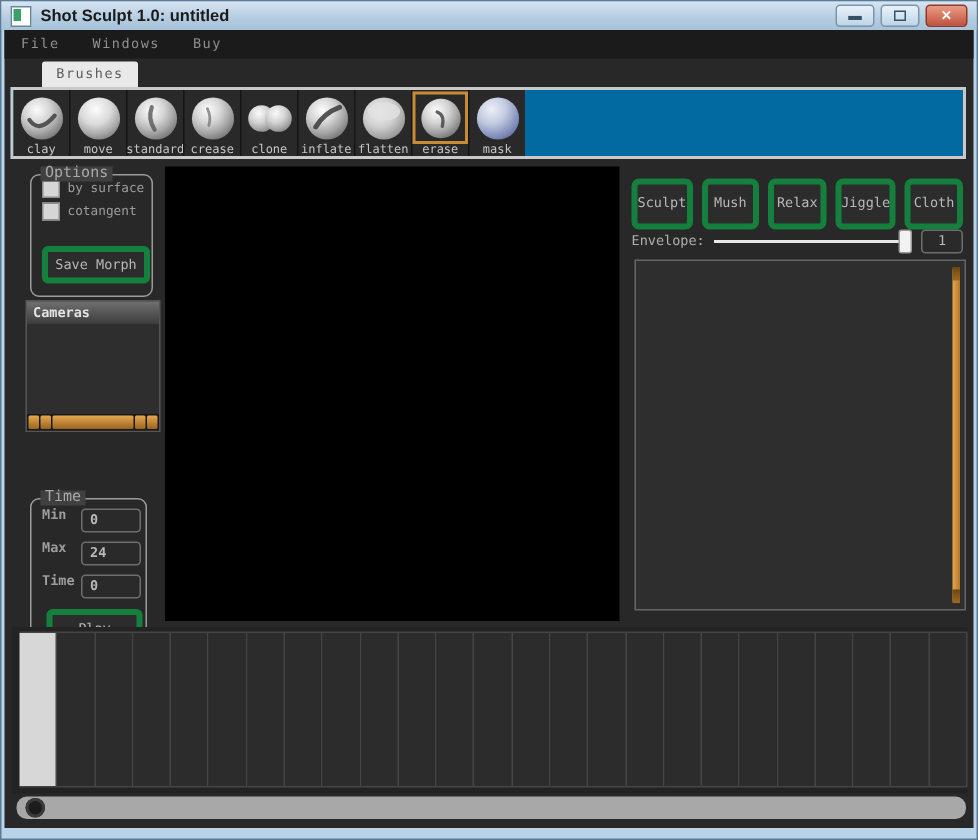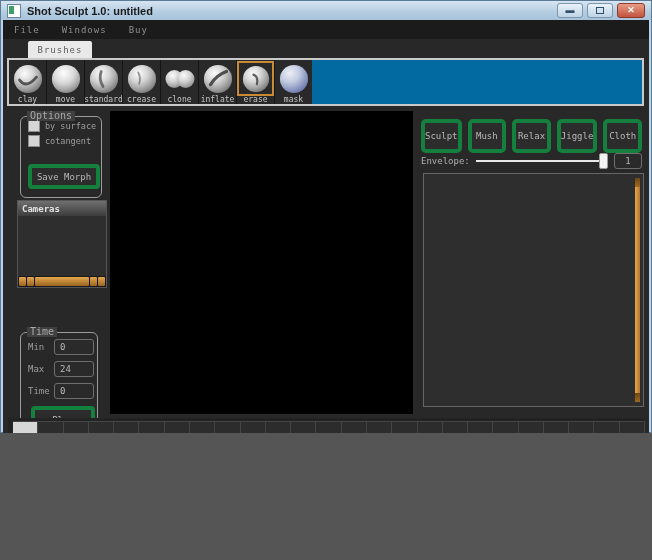--- a/index.html
+++ b/index.html
@@ -1,17 +1,17 @@
 <!DOCTYPE html>
 <html><head>
 <meta charset="utf-8">
 <style>
   html,body{margin:0;padding:0;background:#555;}
   .window{
-    position:relative;width:652px;height:433px;
+    position:relative;width:652px;height:560px;
     background:#b9d4e9;
     font-family:"DejaVu Sans Mono", monospace;
     box-shadow:inset 0 0 0 1px #5f7archive89;
     overflow:hidden;
   }
   .window{box-shadow:inset 0 0 0 1px #5a twist7a96;}
   
   .window{box-shadow:inset 0 0 0 1px #5a7a96;}
 
   
@@ -71,21 +71,21 @@
 
   .cameras{position:absolute;left:14px;top:180px;width:88px;height:86px;border:1px solid #555;background:#2e2e2e;display:flex;flex-direction:column;}
   .cameras-header{height:15px;background:linear-gradient(#707070,#3c3c3c);color:#e3e3e3;font-size:9px;font-weight:700;display:flex;align-items:center;padding-left:4px;}
   .cameras-body{flex:1;}
   .h-scroll{height:9px;background:#191919;display:flex;align-items:stretch;gap:1px;padding:1px;}
   .oseg{background:linear-gradient(#e6a84e,#9a6420);border-radius:1px;}
   .oseg.end{width:7px;}
   .oseg.thumb{flex:1;}
 
   .time-group{left:17px;top:273px;width:76px;height:110px;margin-top:39px;}
-  .time-row{display:flex;align-items:center;margin:6px 0 0 7px;}
+  .time-row{display:flex;margin:6px 0 0 7px;font-weight:bold;}
   .time-label{color:#9d9d9d;font-size:9px;width:26px;}
   .time-field{width:33px;height:14px;background:#2a2a2a;border:1px solid #6e6e6e;border-radius:3px;color:#b8b8b8;font-size:9px;display:flex;align-items:center;padding-left:5px;}
   .play-btn{position:absolute;left:10px;bottom:9px;width:56px;height:20px;}
 
   
   .viewport{position:absolute;left:107px;top:91px;width:303px;height:303px;background:#000;}
 
   
   .tools-row{position:absolute;left:418px;top:99px;width:221px;display:flex;gap:6px;}
   .tool-btn{flex:1;height:26px;border-radius:5px;}
@@ -241,20 +241,37 @@
                   <stop offset="1" stop-color="#6e6e6e"></stop>
                 </radialGradient>
               </defs>
           <circle cx="16" cy="16" r="15" fill="url(#g5)"></circle>
               <path d="M8 22 Q 14 12 25 8" stroke="#383838" stroke-width="3.5" fill="none" stroke-linecap="round" opacity="0.85"></path>
             </svg>
           </span>
         <span class="brush-label">inflate</span>
       </div>
 
+      <div class="brush-cell">
+        <span class="sphere-box">
+            <svg width="30" height="30" viewBox="0 0 32 32">
+          <defs>
+                <radialGradient id="g7" cx="0.4" cy="0.35" r="0.8">
+                  <stop offset="0" stop-color="#f4f4f4"></stop>
+                  <stop offset="0.45" stop-color="#cfcfcf"></stop>
+                  <stop offset="0.8" stop-color="#9c9c9c"></stop>
+                  <stop offset="1" stop-color="#707070"></stop>
+                </radialGradient>
+              </defs>
+          <circle cx="16" cy="16" r="15" fill="url(#g7)"></circle>
+              <ellipse cx="16" cy="11" rx="11.5" ry="6.5" fill="#e0e0e0" opacity="0.85"></ellipse>
+            </svg>
+          </span>
+        <span class="brush-label">flatten</span>
+      </div>
 
       <div class="brush-cell selected">
         <span class="sphere-box">
             <svg width="28" height="28" viewBox="0 0 32 32">
           <defs>
                 <radialGradient id="g8" cx="0.38" cy="0.3" r="0.78">
                   <stop offset="0" stop-color="#fcfcfc"></stop>
                   <stop offset="0.4" stop-color="#d5d5d5"></stop>
                   <stop offset="0.7" stop-color="#a5a5a5"></stop>
                   <stop offset="1" stop-color="#6e6e6e"></stop>

